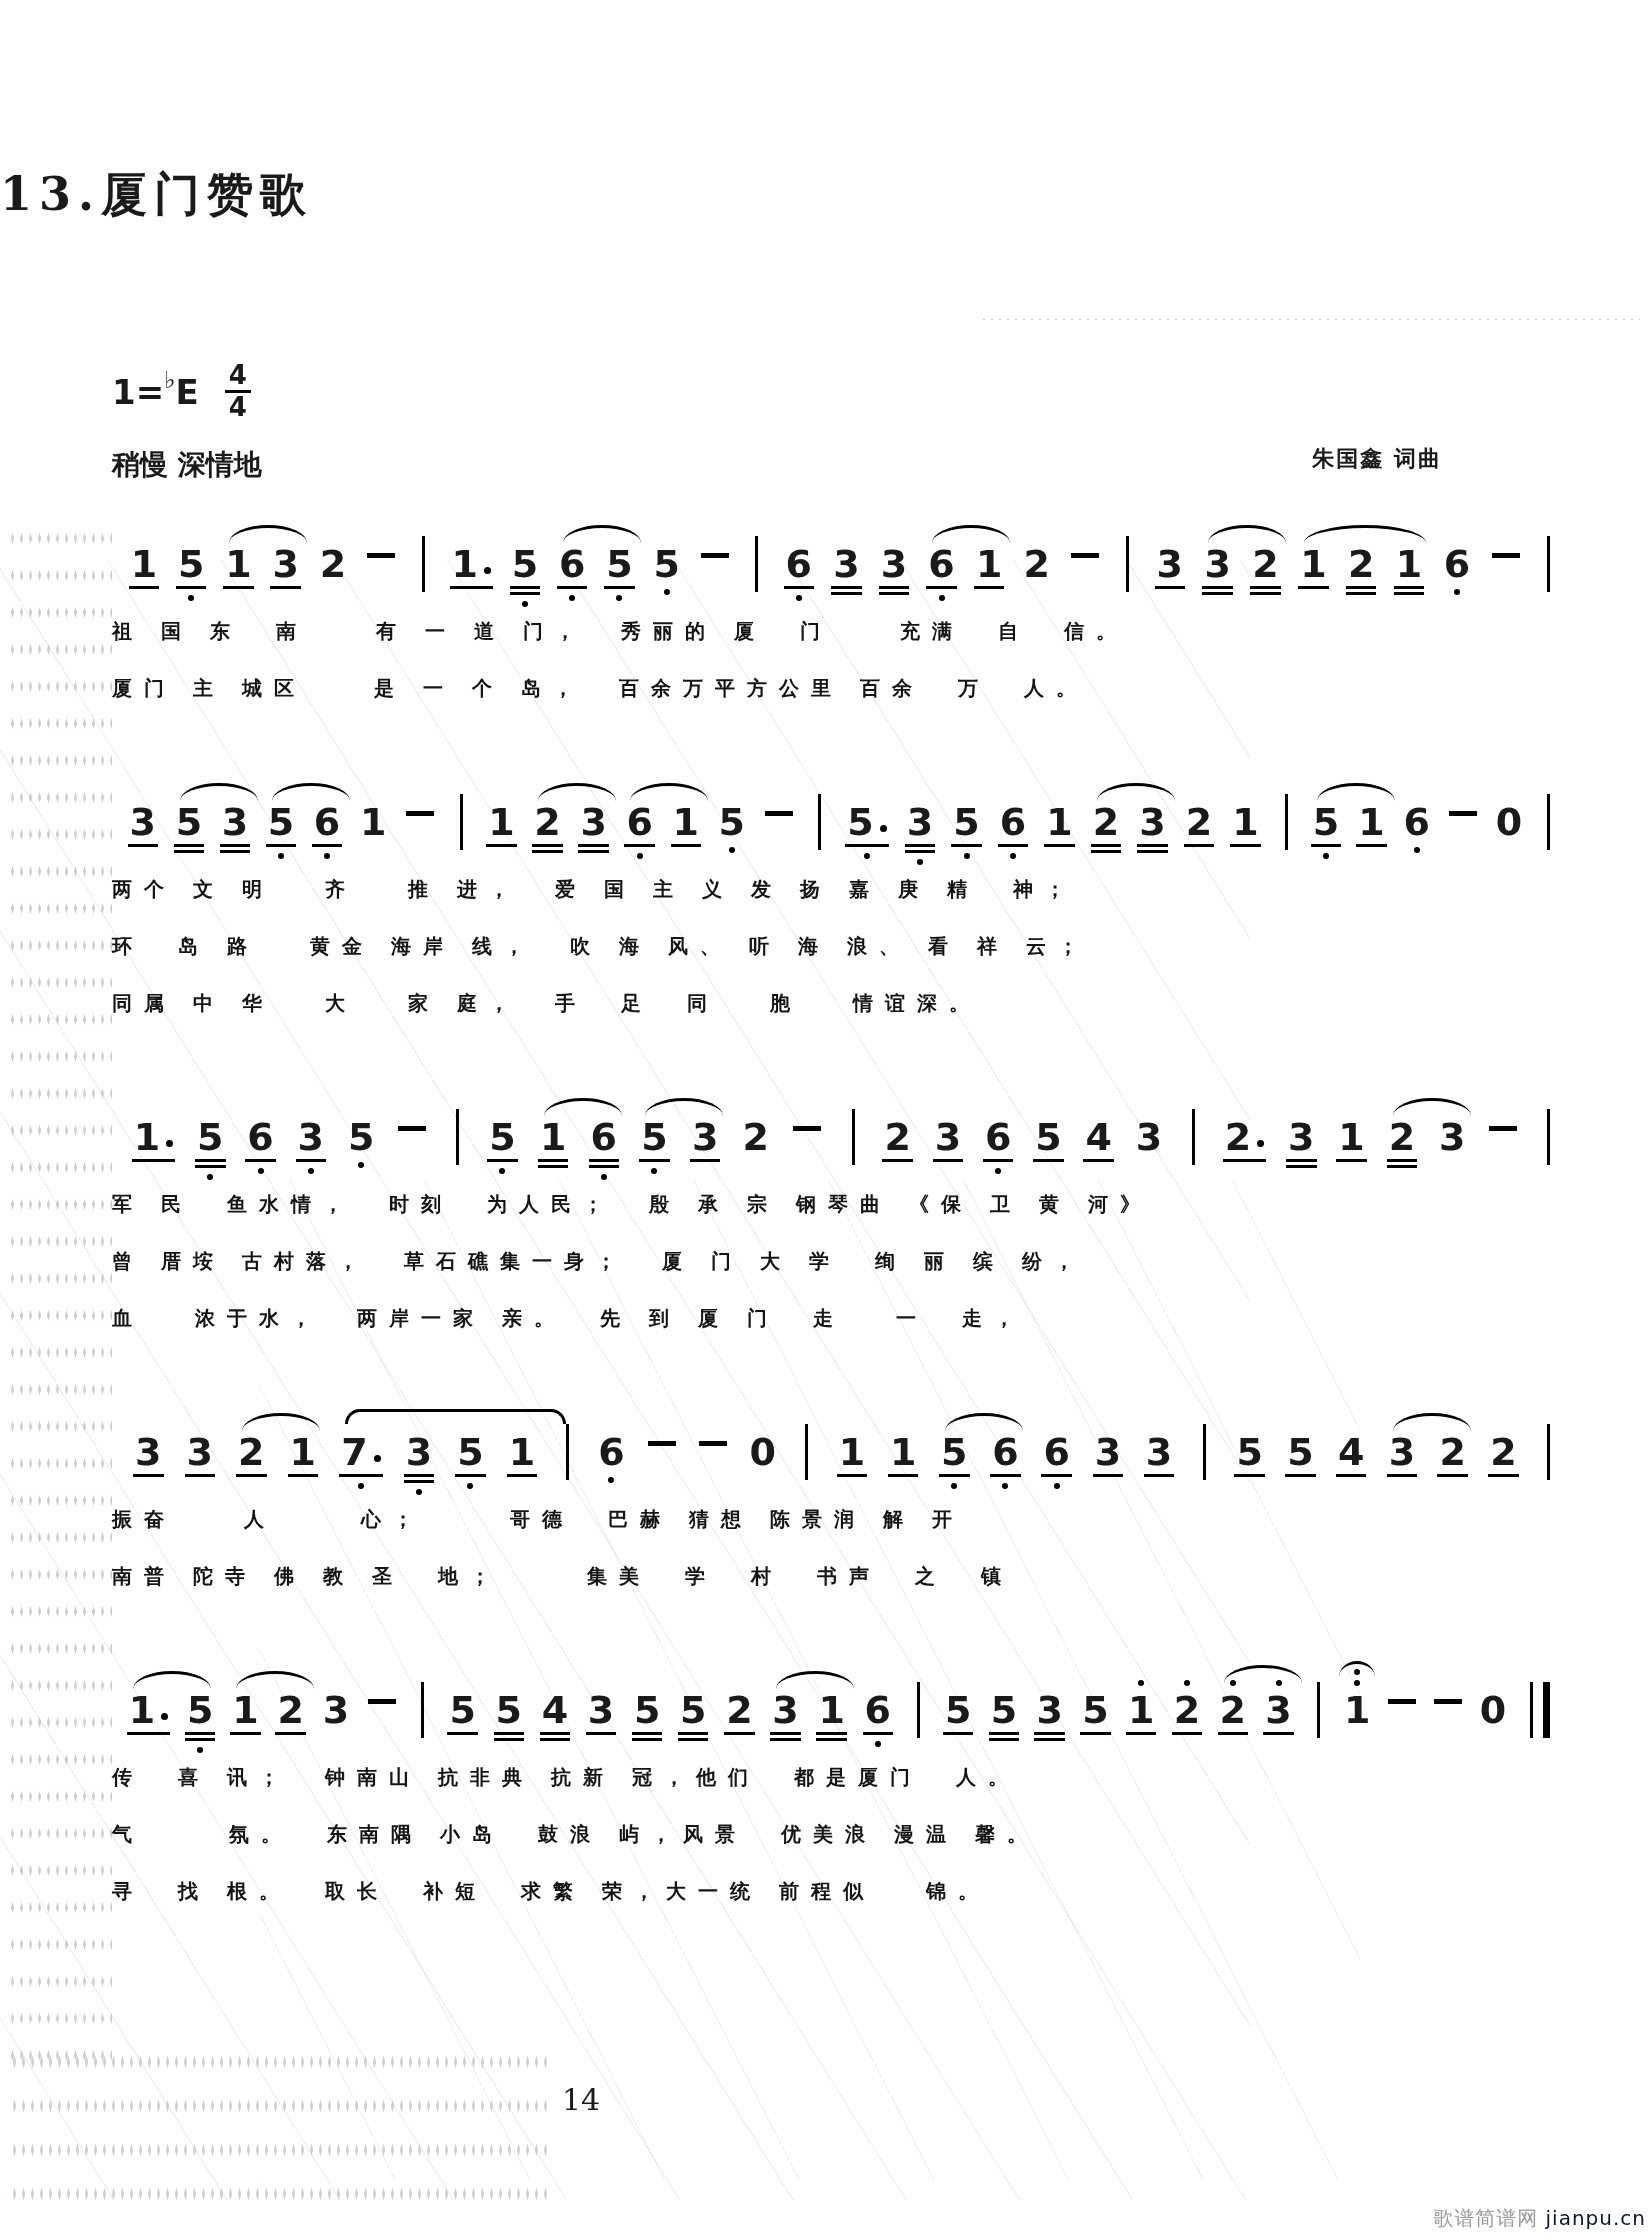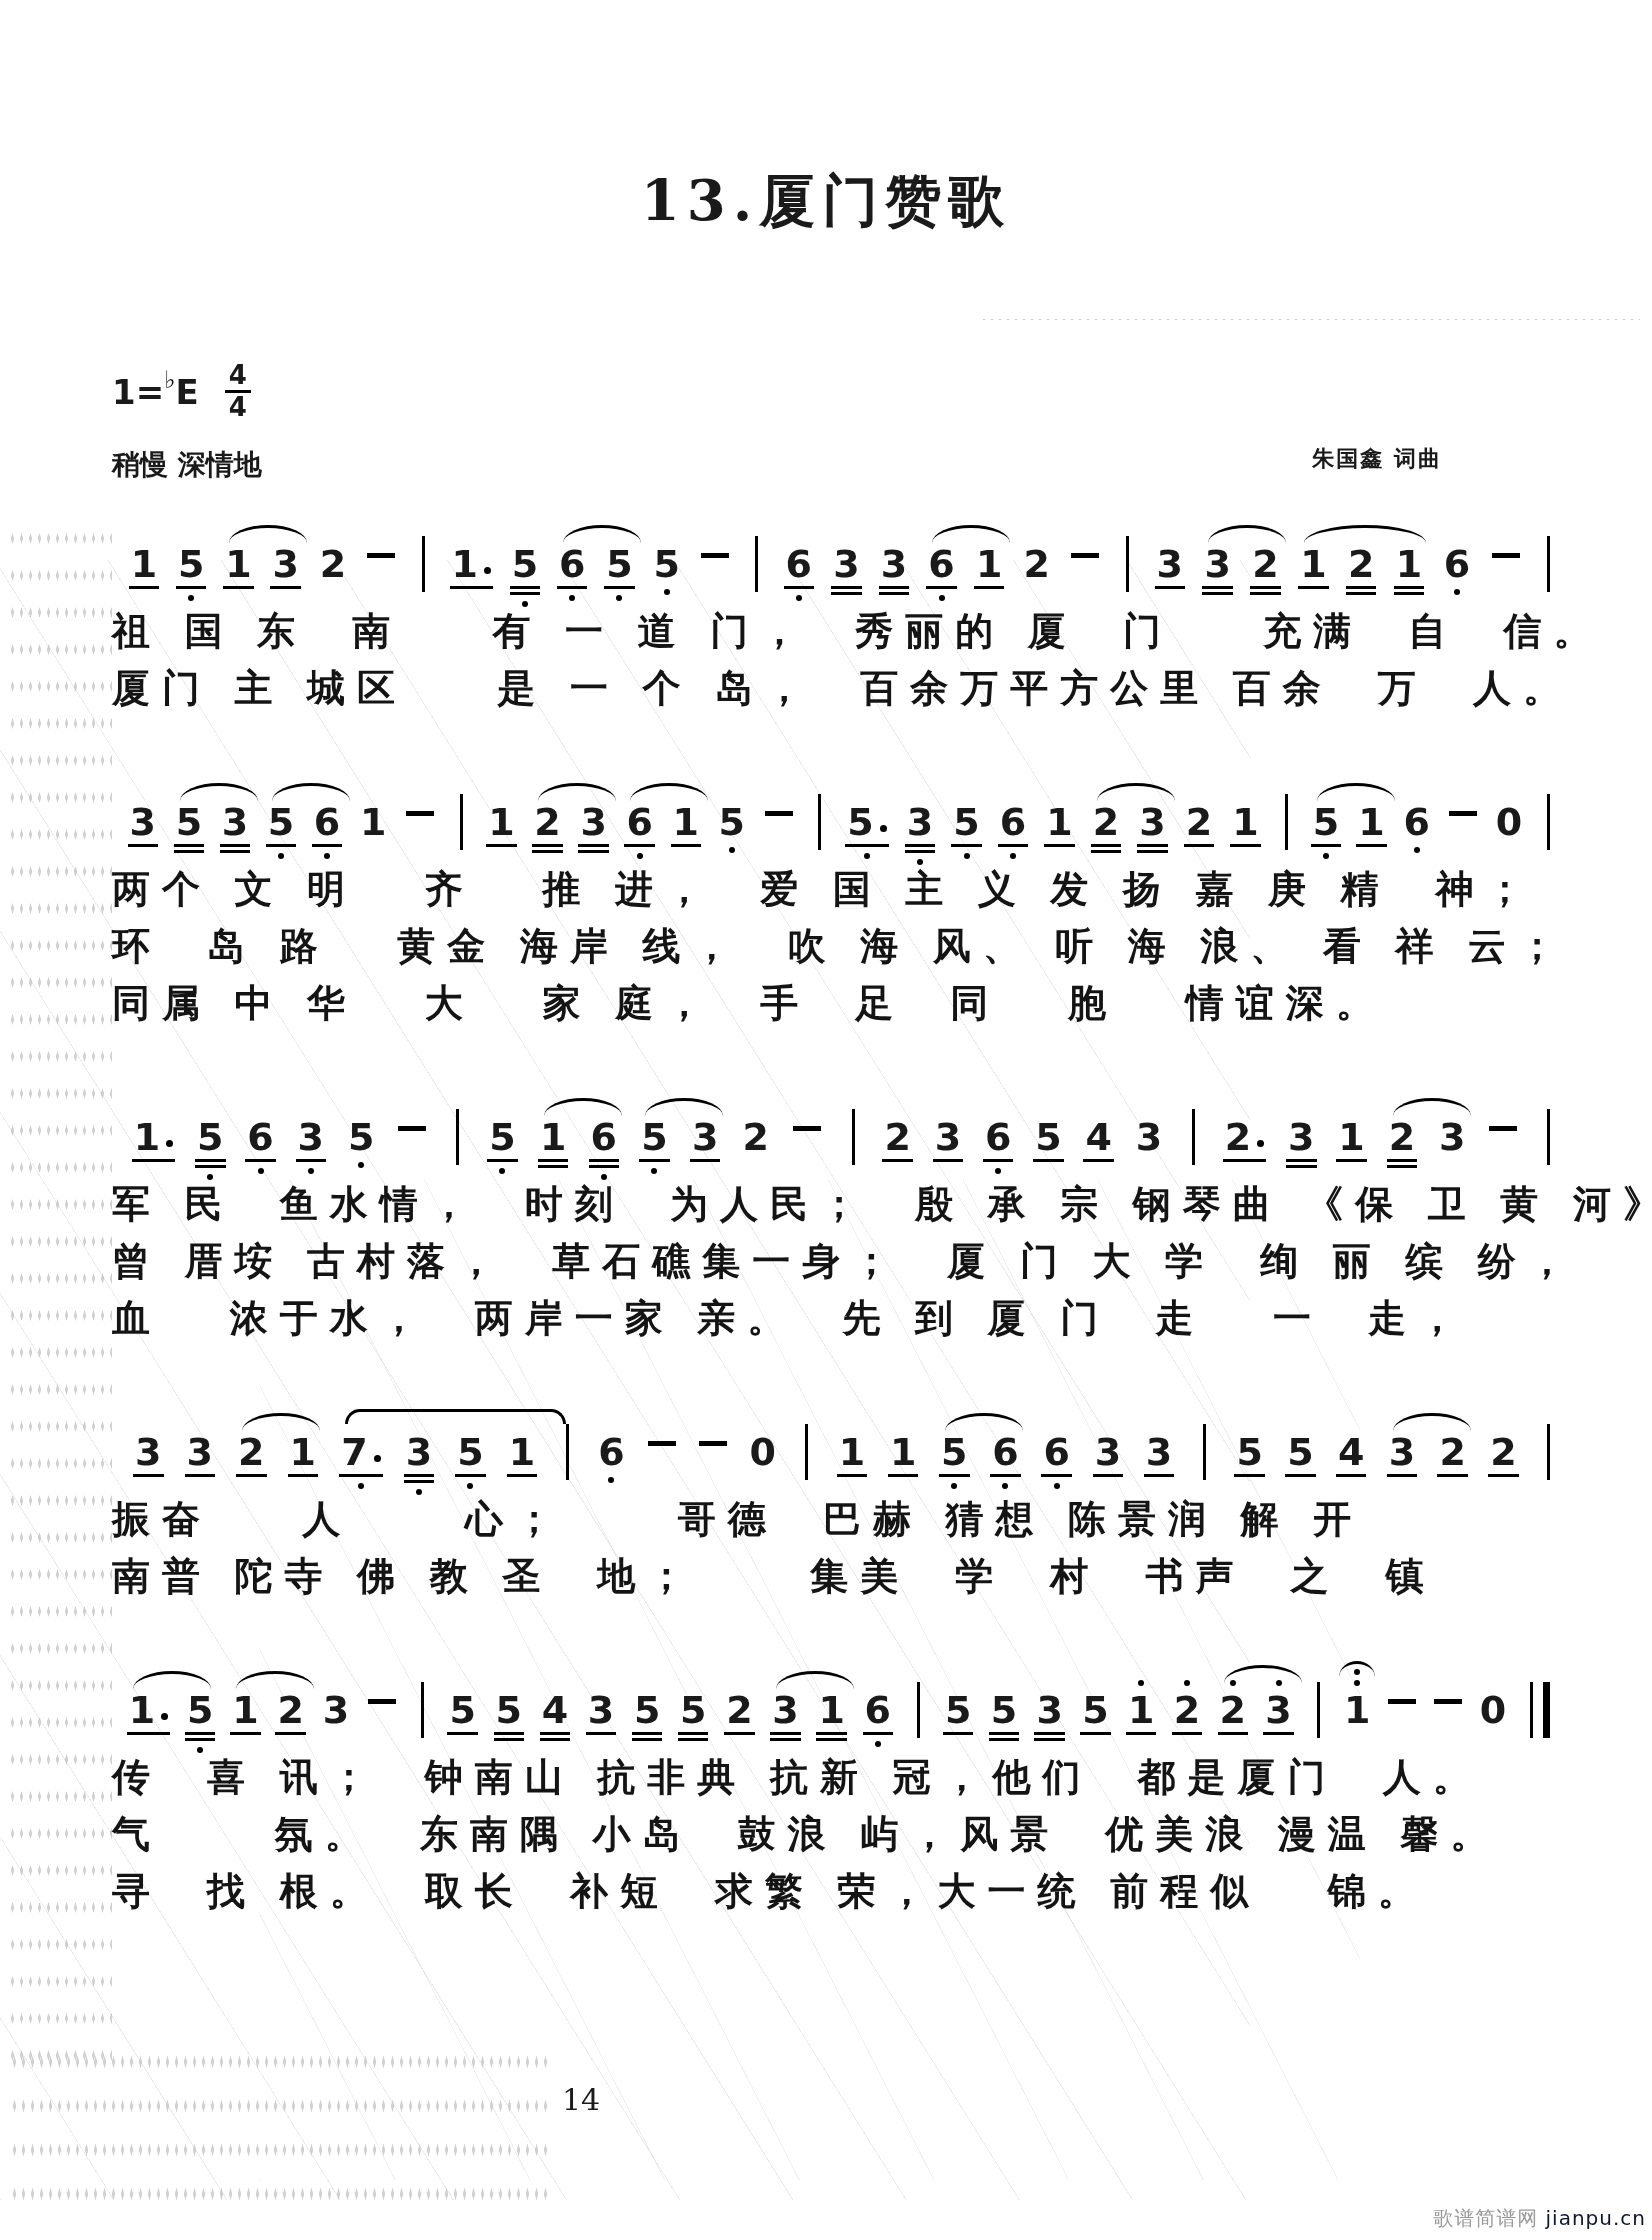--- a/index.html
+++ b/index.html
@@ -13,22 +13,22 @@
   .tex-diag{left:0;top:560px;width:1250px;height:1640px;
     background-image:repeating-linear-gradient(58deg,rgba(150,150,150,.18) 0 1px,transparent 1px 96px);}
   .tex-diag2{left:260px;top:1180px;width:1100px;height:1000px;
     background-image:repeating-linear-gradient(63deg,rgba(150,150,150,.15) 0 1px,transparent 1px 120px);}
   .tex-botdots{left:10px;top:2040px;width:540px;height:190px;
     background-image:radial-gradient(#c4c4c4 1px,transparent 1.3px);
     background-size:9px 44px;opacity:.8;}
   .tex-topline{left:980px;top:318px;width:660px;height:3px;
     background-image:radial-gradient(#c9c9c9 1px,transparent 1.3px);background-size:8px 3px;}
 
-  .title{position:absolute;top:164px;left:0;right:0;text-align:center;
-    font-family:"DejaVu Serif",serif;font-weight:bold;font-size:56px;letter-spacing:7px;}
+  .title{position:absolute;top:164px;left:0;right:0;
+    font-family:"DejaVu Serif",serif;font-weight:bold;font-size:46px;letter-spacing:7px;}
 
   .keysig{position:absolute;left:112px;top:362px;font-weight:bold;font-size:34px;
     display:flex;align-items:center;}
   .keysig .flat{font-size:24px;vertical-align:super;position:relative;top:-12px;}
   .timesig{display:inline-flex;flex-direction:column;align-items:center;margin-left:26px;
     font-size:26px;line-height:1.05;font-weight:bold;}
   .timesig .ts-top{border-bottom:3px solid #000;padding:0 4px 1px 4px;}
   .timesig .ts-bot{padding:1px 4px 0 4px;}
 
   .tempo{position:absolute;left:112px;top:446px;font-size:28px;font-weight:bold;
@@ -58,21 +58,21 @@
   .arc-4{width:215px;border:3.5px solid #000;border-bottom:none;border-radius:16px 16px 0 0;
     height:12px;top:-24px;}
   .ferm-arc{position:absolute;top:-30px;left:50%;transform:translateX(-50%);width:36px;height:13px;
     border-top:3.5px solid #000;border-radius:100% 100% 0 0 / 200% 200% 0 0;}
   .ferm-dot{position:absolute;top:-22px;left:50%;transform:translateX(-50%);
     width:6px;height:6px;border-radius:50%;background:#000;}
   .bar{width:3px;height:56px;background:#000;margin:0 8px;flex:none;}
   .bar.thick{width:7px;margin-left:2px;}
   .finalgroup{display:flex;align-items:center;flex:none;}
 
-  .lyric-line{font-family:Liberation Sans, sans-serif;font-weight:bold;font-size:38px;
+  .lyric-line{font-family:Liberation Serif, serif;font-weight:bold;font-size:20px;
     line-height:36px;margin-top:21px;white-space:pre;letter-spacing:12px;color:#141414;}
 
   .page-number{position:absolute;left:562px;top:2082px;font-size:30px;
     font-family:"DejaVu Serif",serif;}
   .watermark{position:absolute;right:6px;bottom:8px;font-size:20px;letter-spacing:1px;}
   .wm-site{color:#9a9a9a;}
   .wm-domain{color:#0f172a;}
 </style>
 </head>
 <body>

